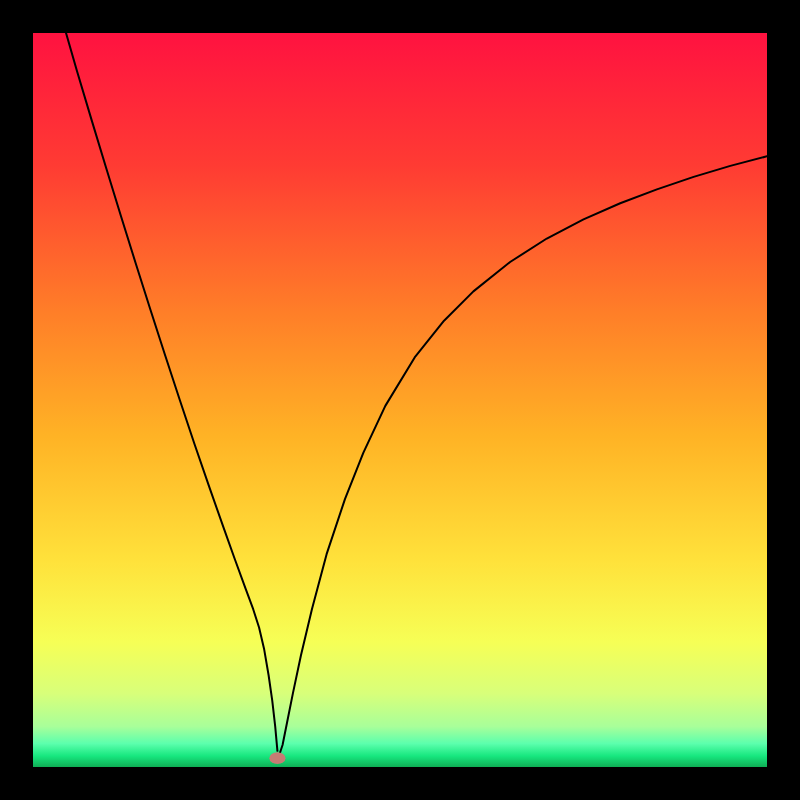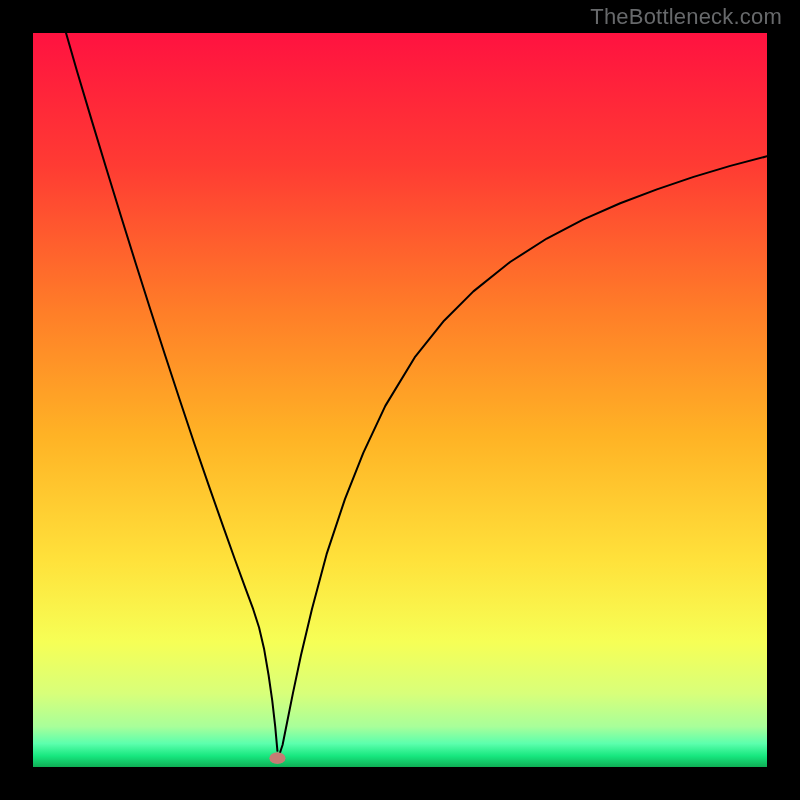--- a/index.html
+++ b/index.html
@@ -34,21 +34,20 @@
     top: 33px;
     width: 734px;
     height: 734px;
   }
   svg { display: block; }
 </style>
 </head>
 <body>
 <div class="frame">
 
-  <div class="watermark">TheBottleneck.com</div>
 
   <div class="plot">
     <svg id="chart-svg" width="734" height="734" viewBox="0 0 734 734">
         <defs>
           <linearGradient id="bg-grad" x1="0" y1="0" x2="0" y2="1">
             <stop offset="0%" stop-color="#ff1240"></stop>
             <stop offset="18%" stop-color="#ff3b33"></stop>
             <stop offset="38%" stop-color="#ff7e28"></stop>
             <stop offset="55.00000000000001%" stop-color="#ffb325"></stop>
             <stop offset="72%" stop-color="#ffe23b"></stop>

